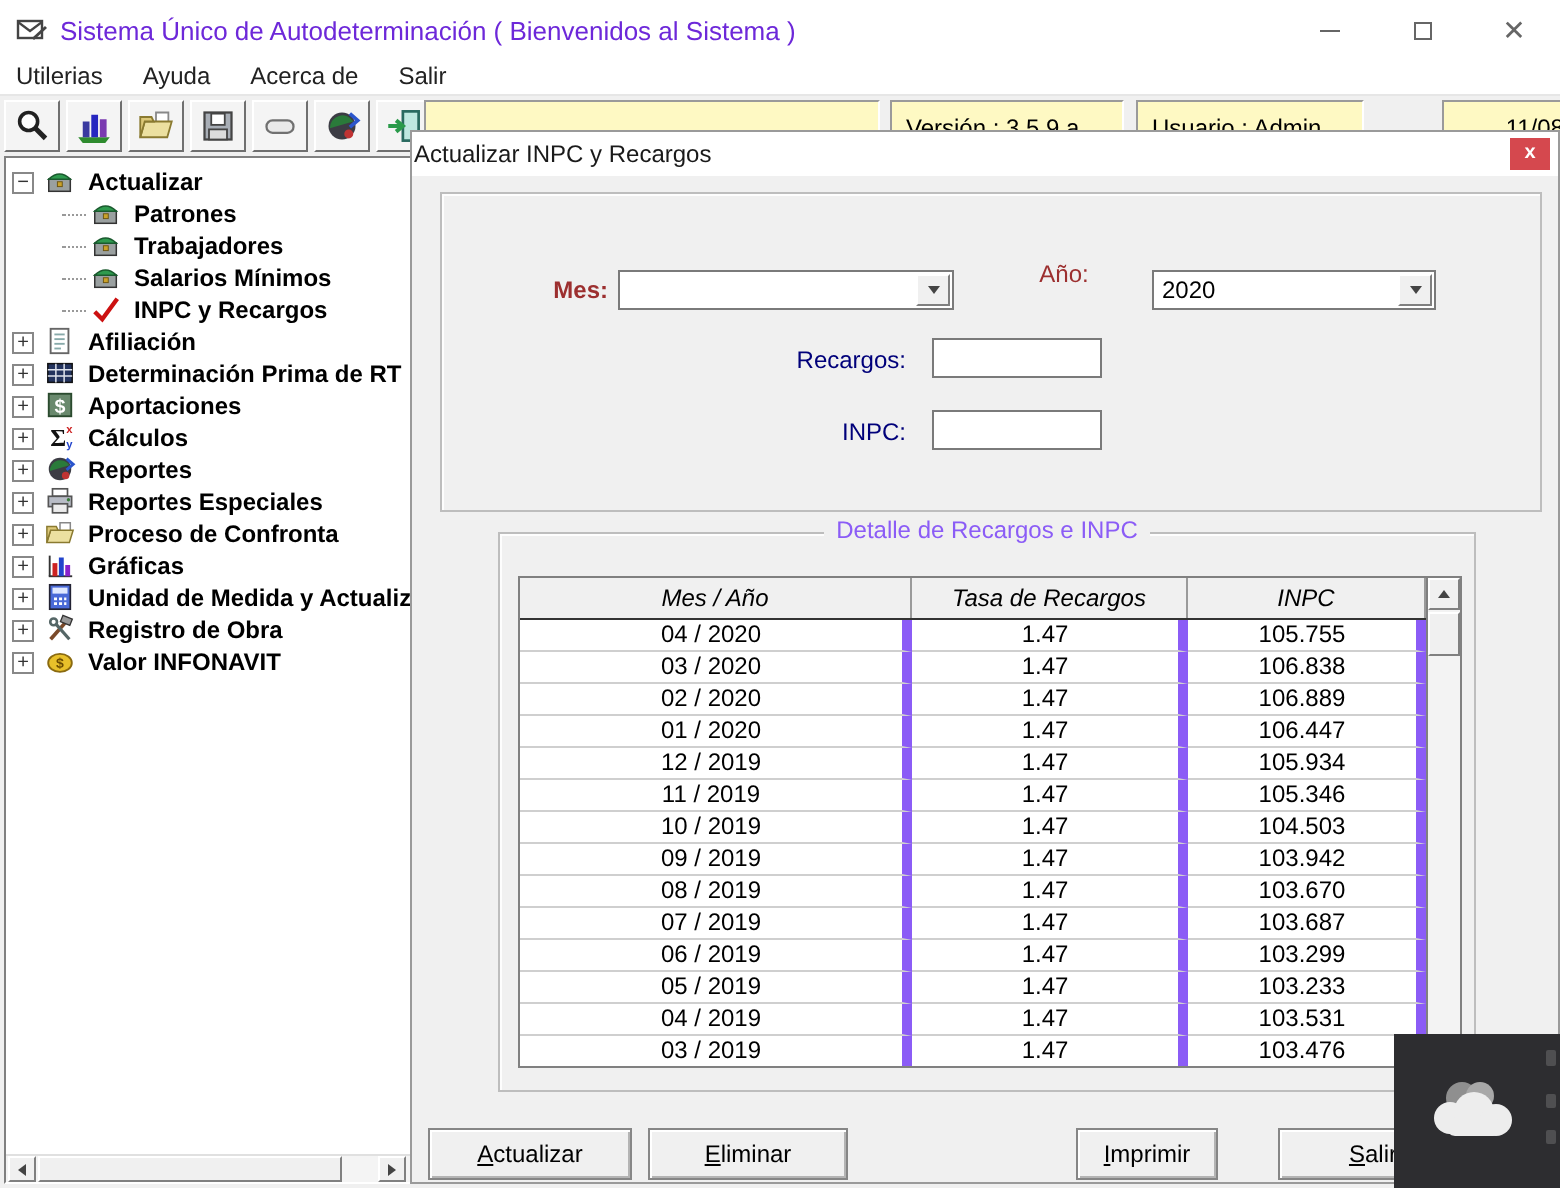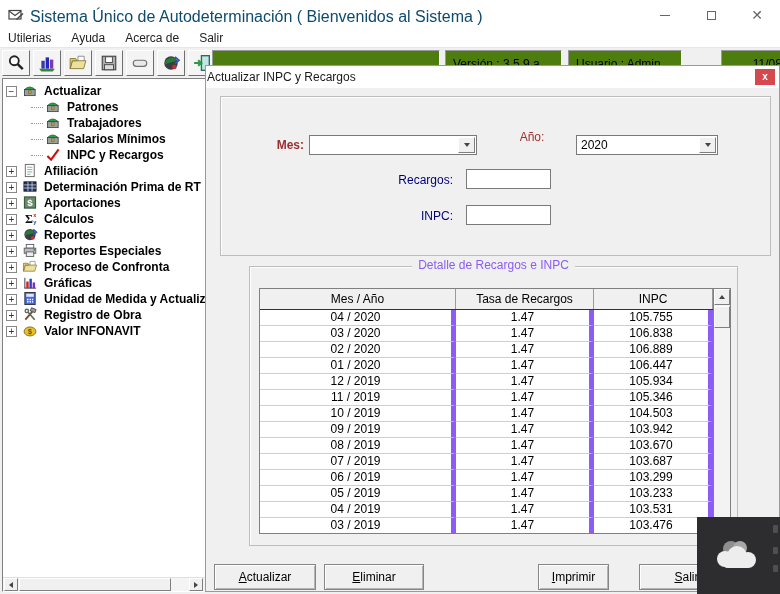--- a/index.html
+++ b/index.html
@@ -3,37 +3,37 @@
 <meta charset="utf-8">
 <style>
   * { margin:0; padding:0; box-sizing:border-box; }
   html,body { width:780px; height:594px; overflow:hidden; }
   body { font-family:"Liberation Sans", sans-serif; font-size:12px; color:#000; }
   #app { position:relative; width:780px; height:594px; background:#f0f0f0; overflow:hidden; }
 
   
   .titlebar { position:absolute; left:0; top:0; width:780px; height:30px; background:#fff; }
   .win-icon { position:absolute; left:8px; top:7px; width:16px; height:16px; }
-  .win-title { position:absolute; left:30px; top:8px; color:#0c4a6e; font-size:16px; white-space:nowrap; }
+  .win-title { position:absolute; left:30px; top:8px; color:#6d28d9; font-size:13px; white-space:nowrap; }
   .win-controls { position:absolute; right:0; top:0; height:30px; display:flex; }
   .win-ctl { width:46px; height:30px; display:flex; align-items:center; justify-content:center; color:#555; }
   .glyph-min { width:10px; height:1px; background:#666; }
   .glyph-max { width:9px; height:9px; border:1px solid #666; }
   .glyph-close { font-size:14px; line-height:14px; color:#666; }
 
   .menubar { position:absolute; left:0; top:30px; width:780px; height:17px; background:#fff; }
   .menu-item { display:inline-block; padding:1px 10px 0 10px; color:#222; }
   .menu-item:first-child { padding-left:8px; }
 
   .toolbar { position:absolute; left:0; top:47px; width:780px; height:31px; background:#f0f0f0; border-top:1px solid #e6e6e6; }
   .tool-btn { position:absolute; top:2px; width:28px; height:26px; background:#f4f4f4;
               border:1px solid; border-color:#fff #6f6f6f #6f6f6f #fff;
               display:flex; align-items:center; justify-content:center; }
   .tool-btn svg { width:20px; height:18px; }
-  .status-panel { position:absolute; top:2px; height:27px; background:#4d7c0f;
+  .status-panel { position:absolute; top:2px; height:27px; background:#fef9c3;
                   border:1px solid; border-color:#9a9a9a #fff #fff #9a9a9a;
                   line-height:26px; padding-left:7px; white-space:nowrap; overflow:hidden; }
   .sp-long { left:212px; width:228px; }
   .sp-ver  { left:445px; width:117px; }
   .sp-usr  { left:568px; width:114px; }
   .sp-date { left:721px; width:92px; text-align:right; padding-left:0; }
 
   
   .tree-panel { position:absolute; left:2px; top:78px; width:204px; height:514px; background:#fff;
                 border:1px solid; border-color:#808080 #fff #fff #808080; overflow:hidden; }
@@ -84,21 +84,21 @@
   .combo-btn { width:17px; margin:1px; background:#f0f0f0; border:1px solid; border-color:#fff #808080 #808080 #fff;
                display:flex; align-items:center; justify-content:center; flex:0 0 17px; }
   .textbox { position:absolute; width:85px; height:20px; background:#fff; border:1px solid #7a7a7a; }
   .tb-recargos { left:260px; top:103px; }
   .tb-inpc { left:260px; top:139px; }
 
   
   .grid { position:absolute; left:53px; top:222px; width:472px; height:246px; background:#fff;
           border:1px solid #808080; overflow:hidden; }
   .grid-header { display:flex; height:21px; background:#f0f0f0; border-bottom:1px solid #333; }
-  .gh-cell { border-right:1px solid #9a9a9a; text-align:center; line-height:20px; overflow:hidden; }
+  .gh-cell { border-right:1px solid #9a9a9a; text-align:center; line-height:20px; overflow:hidden;font-style:italic; }
   .grid-row { display:flex; height:16px; }
   .gr-cell { border-right:5px solid #8b5cf6; border-bottom:1px solid #cfcfcf; text-align:center;
              line-height:15px; overflow:hidden; }
   .c0 { width:196px; } .c1 { width:138px; } .c2 { width:119px; }
   .grid-vscroll { position:absolute; right:0; top:0; width:17px; height:244px; background:#f3f3f3; border-left:1px solid #808080; }
   .vs-btn { position:absolute; left:0; width:16px; height:16px; background:#f0f0f0; border:1px solid;
             border-color:#fff #808080 #808080 #fff; display:flex; align-items:center; justify-content:center; }
   .vs-up { top:0; } .vs-down { bottom:0; }
   .vs-thumb { position:absolute; left:0; top:17px; width:16px; height:22px; background:#f0f0f0;
               border:1px solid; border-color:#fff #808080 #808080 #fff; }

